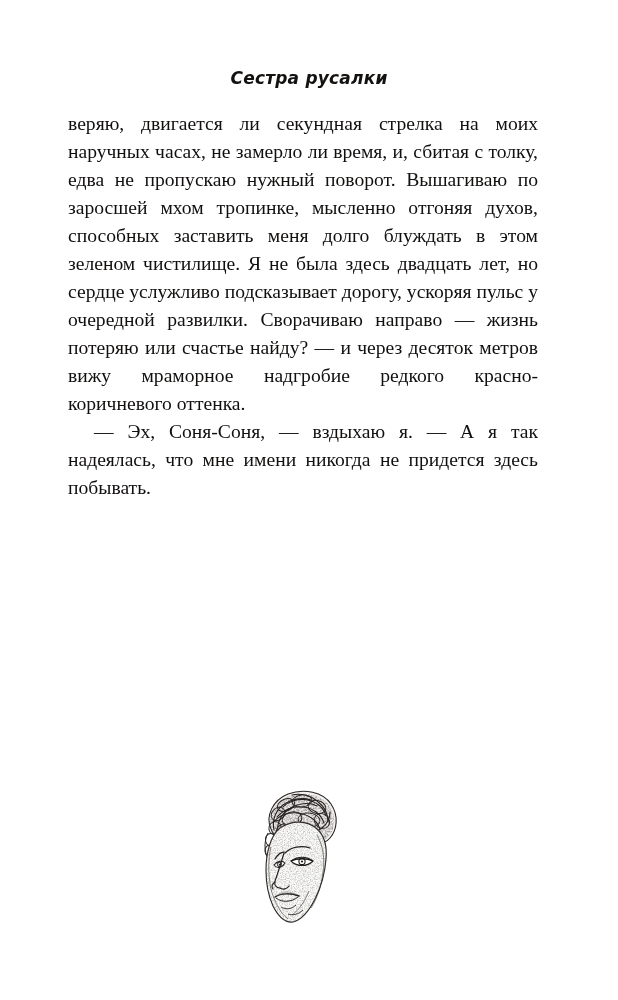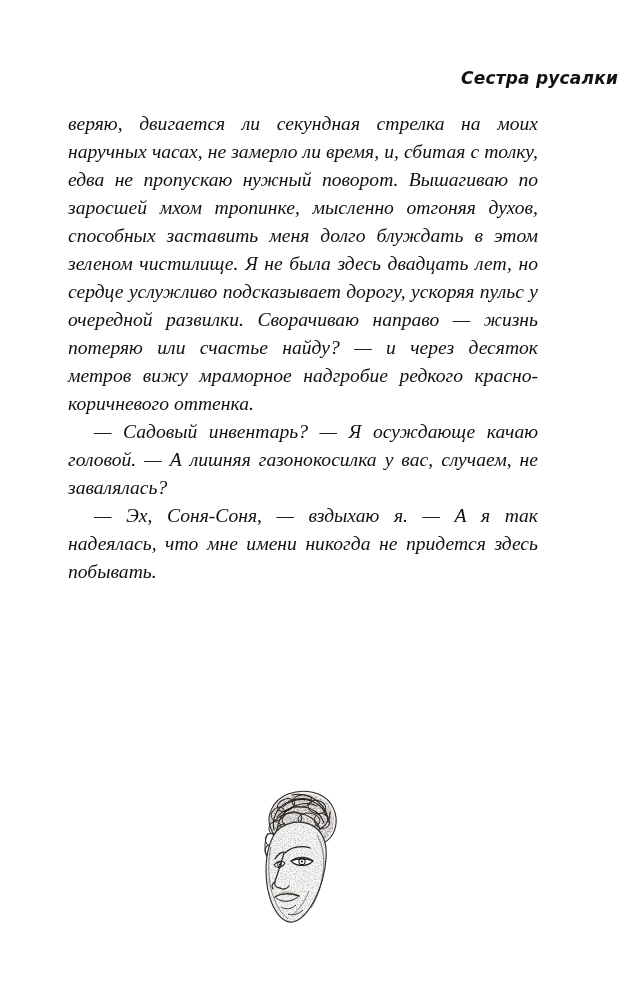--- a/index.html
+++ b/index.html
@@ -18,21 +18,21 @@
     font-family: "Liberation Serif", "DejaVu Serif", serif;
     color: #12100f;
   }
 
   
   .running-head {
     position: absolute;
     top: 68px;
     left: 0;
     width: 618px;
-    text-align: right;
+    text-align: center;
     font-family: "DejaVu Sans", "Liberation Sans", sans-serif;
     font-weight: 700;
     font-style: italic;
     font-size: 17px;
     letter-spacing: 0.2px;
     color: #141210;
     white-space: nowrap;
   }
 
   
@@ -44,21 +44,20 @@
   }
   .para {
     margin: 0;
     font-size: 19.6px;
     line-height: 28px;
     text-align: justify;
     text-justify: inter-word;
     hyphens: manual;
     -webkit-hyphens: manual;
     color: #12100f;
-    font-style: italic;
   }
   .para.indent {
     text-indent: 26px;
   }
   .para.flush {
     text-indent: 0;
   }
 
   
   .vignette {
@@ -76,21 +75,20 @@
 </style>
 </head>
 <body>
 
 <div class="page">
 
   <div class="running-head">Сестра русалки</div>
 
   <div class="text-block">
     <p class="para flush">веряю, двигается ли секундная стрелка на моих наручных часах, не замерло ли время, и, сбитая с толку, едва не пропускаю нужный поворот. Вышагиваю по заросшей мхом тропинке, мысленно отгоняя духов, способных заставить меня долго блуждать в этом зеленом чистилище. Я не была здесь двадцать лет, но сердце услужливо подсказывает дорогу, ускоряя пульс у очередной развилки. Сворачиваю направо — жизнь потеряю или счастье найду? — и через десяток метров вижу мраморное надгробие редкого красно-коричневого оттенка.</p>
-    <p class="para indent">— Садовый инвентарь? — Я осуждающе качаю головой. — А лишняя газонокосилка у вас, случаем, не завалялась?</p>
     <p class="para indent">— Эх, Соня-Соня, — вздыхаю я. — А я так надеялась, что мне имени никогда не придется здесь побывать.</p>
   </div>
 
   <div class="vignette">
     <svg viewBox="0 0 96 155" xmlns="http://www.w3.org/2000/svg">
       <defs>
 
         <filter id="stipple" x="-10%" y="-10%" width="120%" height="120%">
           <feTurbulence type="fractalNoise" baseFrequency="0.85" numOctaves="4" seed="7" result="n"></feTurbulence>
           <feColorMatrix in="n" type="matrix" values="0 0 0 0 0.18

